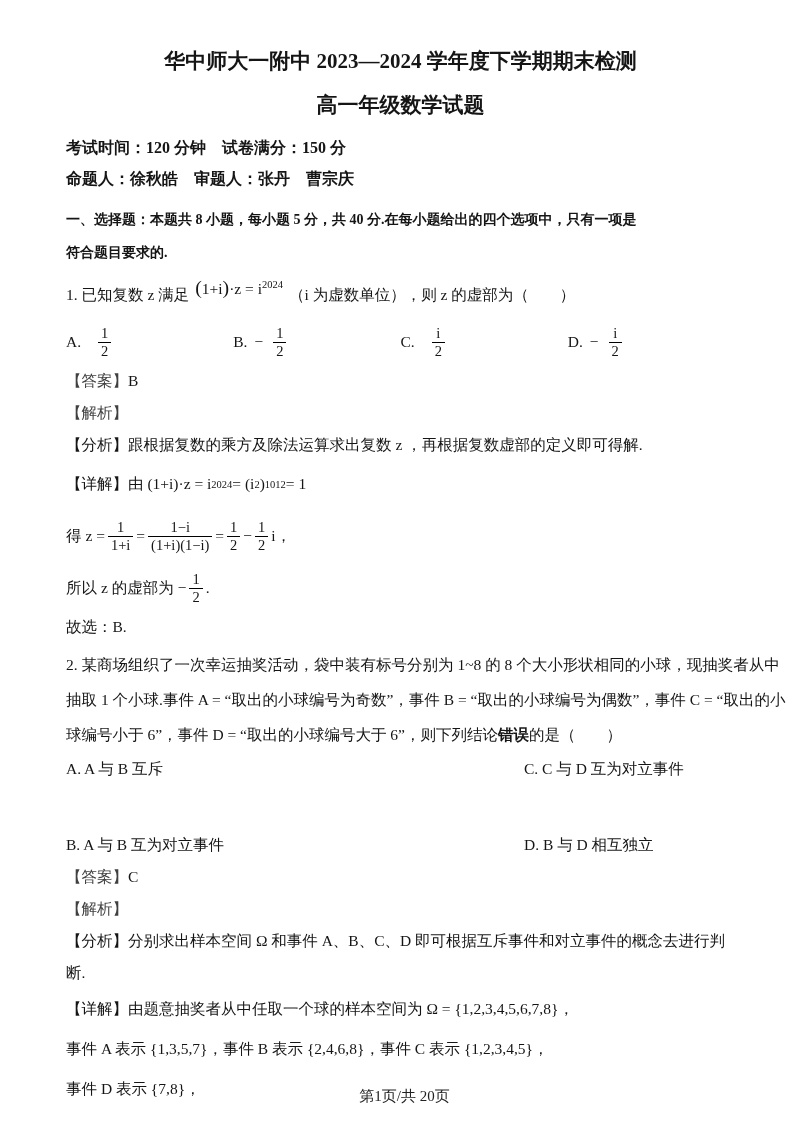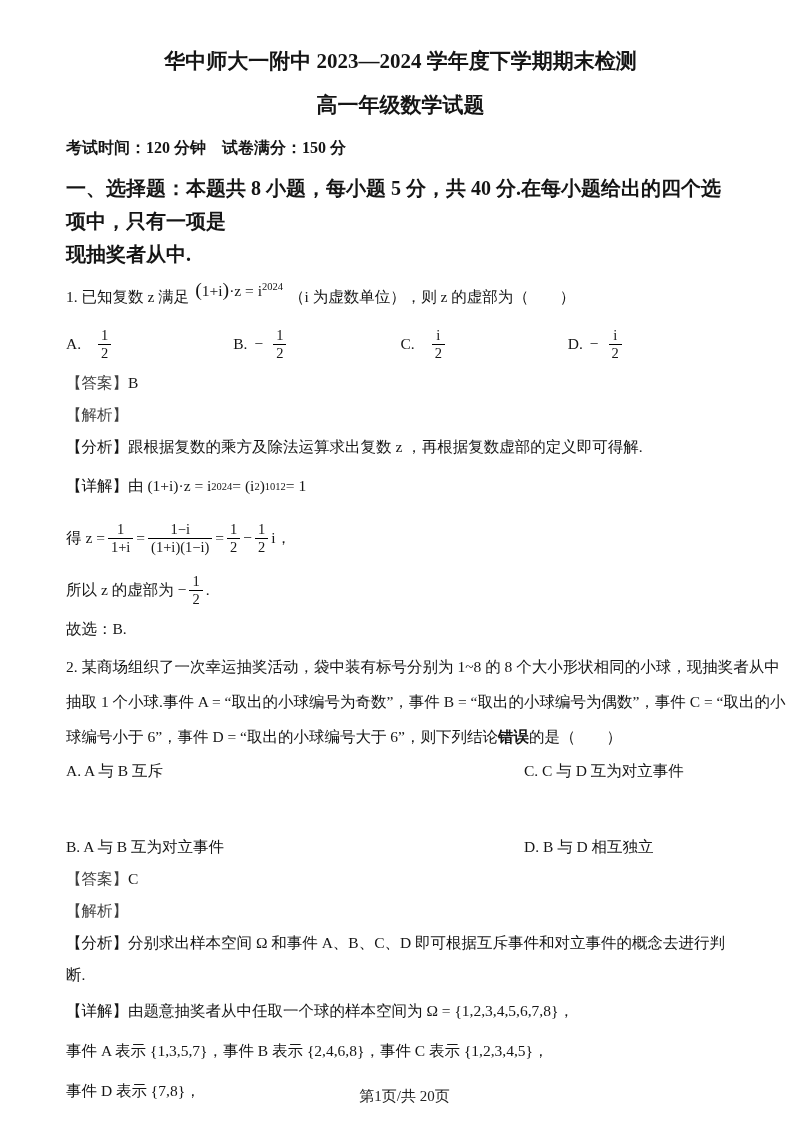--- a/index.html
+++ b/index.html
@@ -8,21 +8,21 @@
     width: 793px; height: 1122px; background: #ffffff; position: relative;
     overflow: hidden; color: #151515;
     font-family: "Liberation Serif", "DejaVu Serif", serif;
     font-size: 15.5px;
   }
   .content { padding: 46px 58px 0 66px; }
   .t1 { font-size: 21px; font-weight: bold; text-align: center; line-height: 30px; }
   .t2 { margin-top: 14px; }
   .meta { font-size: 16px; font-weight: bold; text-align: left; line-height: 22px; margin-top: 17px; }
   .meta2 { margin-top: 9px; }
-  .sec { margin-top: 13px; font-size: 20px; font-weight: bold; line-height: 33px; }
+  .sec { margin-top: 13px; font-size: 14px; font-weight: bold; line-height: 33px; }
   .line { line-height: 32px; }
   .stem1 { margin-top: 2px; height: 48px; display: flex; align-items: center; white-space: nowrap; }
   .eqwrap { position: relative; top: -8px; margin: 0 6px; white-space: nowrap; }
   .bp { font-size: 1.28em; }
   sup { font-size: 10.5px; vertical-align: super; }
   .opts4 { display: grid; grid-template-columns: 1fr 1fr 1fr 1fr; height: 46px; align-items: center; }
   .opt { display: flex; align-items: center; gap: 7px; }
   .frac { display: inline-flex; flex-direction: column; align-items: center; line-height: 1.12; font-size: 14.5px; vertical-align: middle; margin: 0 3px; }
   .frac .fn { padding: 0 3px; }
   .frac .fd { border-top: 1px solid #000; padding: 0 3px; }
@@ -39,24 +39,25 @@
 </style>
 </head>
 <body>
 
 <div class="page">
   <div class="content">
 
     <div class="t1">华中师大一附中 2023—2024 学年度下学期期末检测</div>
     <div class="t1 t2">高一年级数学试题</div>
     <div class="meta">考试时间：120 分钟　试卷满分：150 分</div>
+    <div class="meta meta2">命题人：徐秋皓　审题人：张丹　曹宗庆</div>
 
     <div class="sec">
       <span>一、选择题：本题共 8 小题，每小题 5 分，共 40 分.在每小题给出的四个选项中，只有一项是</span><br>
-      <span>现抽奖者从中.</span>
+      <span>符合题目要求的.</span>
     </div>
 
     <div>
       <div class="stem1">
         <span>1. 已知复数 z 满足</span>
         <span class="eqwrap">
           <span class="bp">(</span><span>1+i</span><span class="bp">)</span><span>·z = i</span><sup>2024</sup>
         </span>
         <span>（i 为虚数单位），则 z 的虚部为（　　）</span>
       </div>

